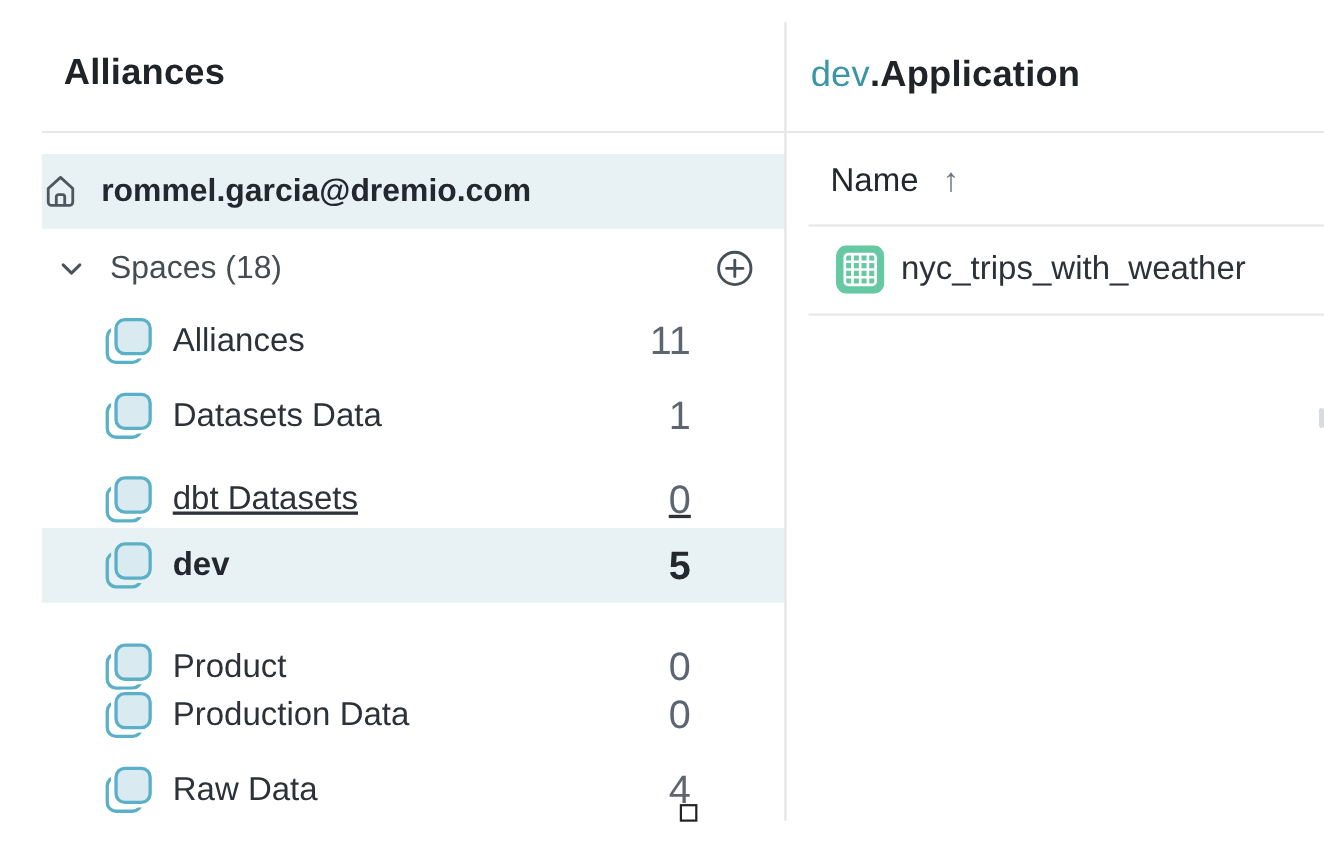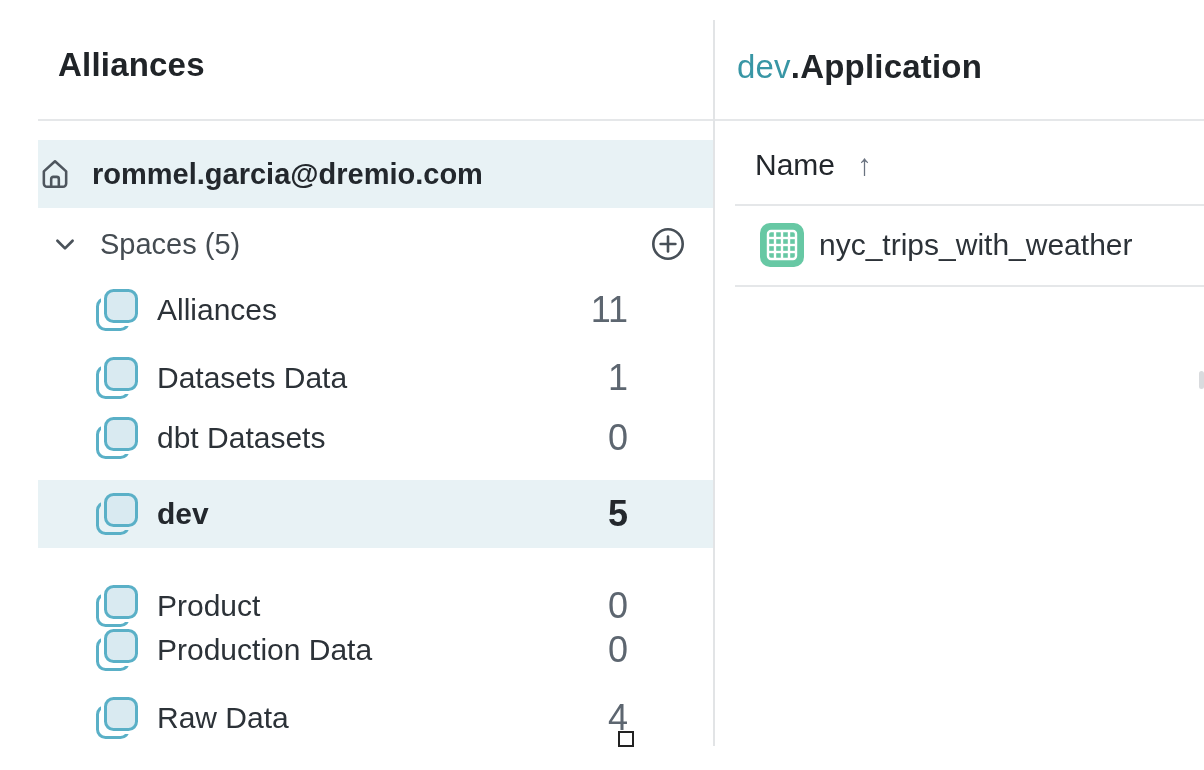--- a/index.html
+++ b/index.html
@@ -69,21 +69,21 @@
     </span>
     <span class="label">rommel.garcia@dremio.com</span>
   </div>
 
   <div class="abs row spaces-head">
     <span style="display:flex">
       <svg width="26" height="26" viewBox="0 0 24 24" fill="none">
         <polyline points="5,9 12,16 19,9" stroke="#4a525a" stroke-width="2.5" stroke-linecap="round" stroke-linejoin="round"></polyline>
       </svg>
     </span>
-    <span class="label">Spaces (5)</span>
+    <span class="label">Spaces (18)</span>
     <span class="add-btn">
       <svg width="36" height="36" viewBox="0 0 36 36" fill="none">
         <circle cx="18" cy="18" r="14.7" stroke="#474f57" stroke-width="2.6"></circle>
         <line x1="18" y1="10.6" x2="18" y2="25.4" stroke="#474f57" stroke-width="2.6" stroke-linecap="round"></line>
         <line x1="10.6" y1="18" x2="25.4" y2="18" stroke="#474f57" stroke-width="2.6" stroke-linecap="round"></line>
       </svg>
     </span>
   </div>
 
   <div id="space-rows">
@@ -102,21 +102,21 @@
       <span class="sicon">
         <svg width="46" height="46" viewBox="0 0 46 46" fill="none">
           <rect x="3.5" y="11.5" width="31" height="31" rx="8" stroke="#5ab0c7" stroke-width="3"></rect>
           <rect x="11.5" y="3.5" width="31" height="31" rx="8" fill="var(--row-bg,#fff)" stroke="var(--row-bg,#fff)" stroke-width="9"></rect>
           <rect x="11.5" y="3.5" width="31" height="31" rx="8" fill="#d9eaf1" stroke="#5ab0c7" stroke-width="3"></rect>
         </svg>
       </span>
       <span class="label">Datasets Data</span>
       <span class="count">1</span>
     </div>
-      <div class="abs row space-row" style="top: 404px;">
+      <div class="abs row space-row" style="top: 420px; text-decoration: underline;">
       <span class="sicon">
         <svg width="46" height="46" viewBox="0 0 46 46" fill="none">
           <rect x="3.5" y="11.5" width="31" height="31" rx="8" stroke="#5ab0c7" stroke-width="3"></rect>
           <rect x="11.5" y="3.5" width="31" height="31" rx="8" fill="var(--row-bg,#fff)" stroke="var(--row-bg,#fff)" stroke-width="9"></rect>
           <rect x="11.5" y="3.5" width="31" height="31" rx="8" fill="#d9eaf1" stroke="#5ab0c7" stroke-width="3"></rect>
         </svg>
       </span>
       <span class="label">dbt Datasets</span>
       <span class="count">0</span>
     </div>

